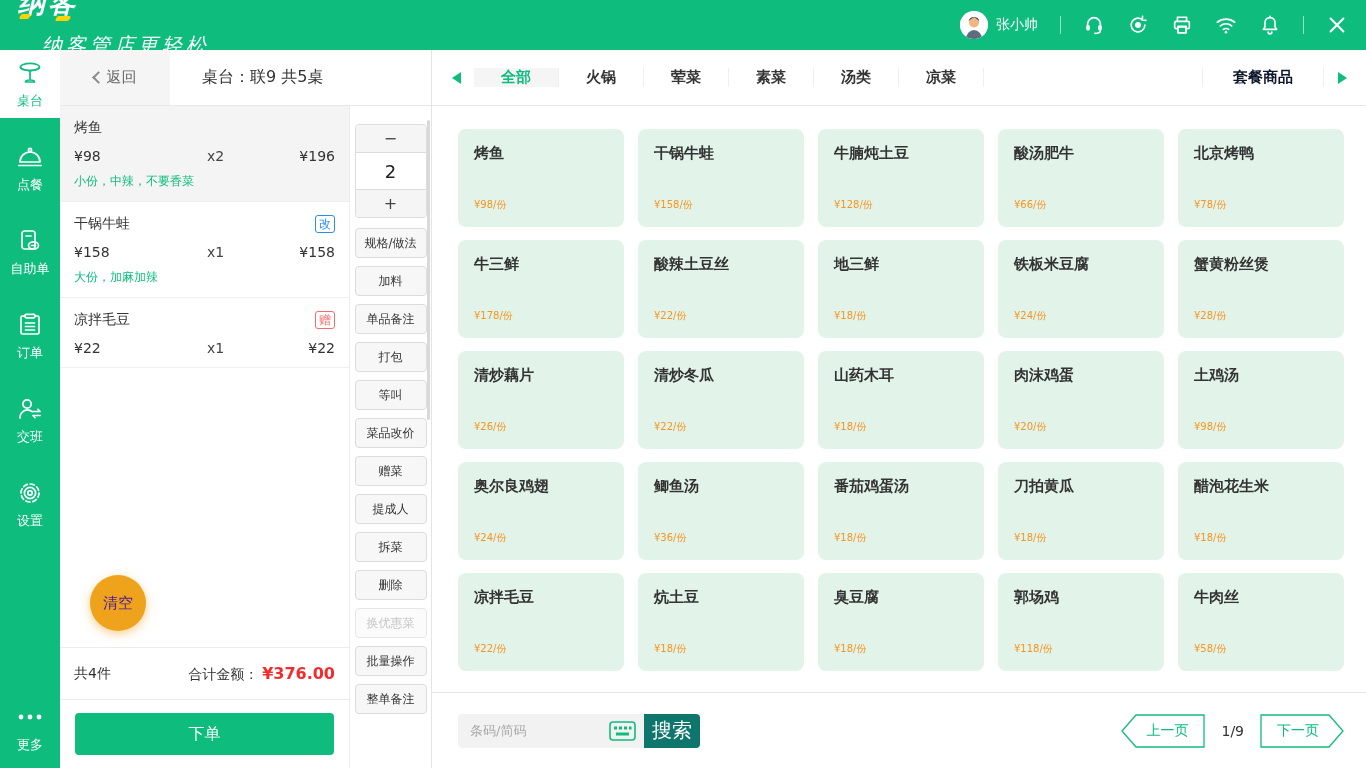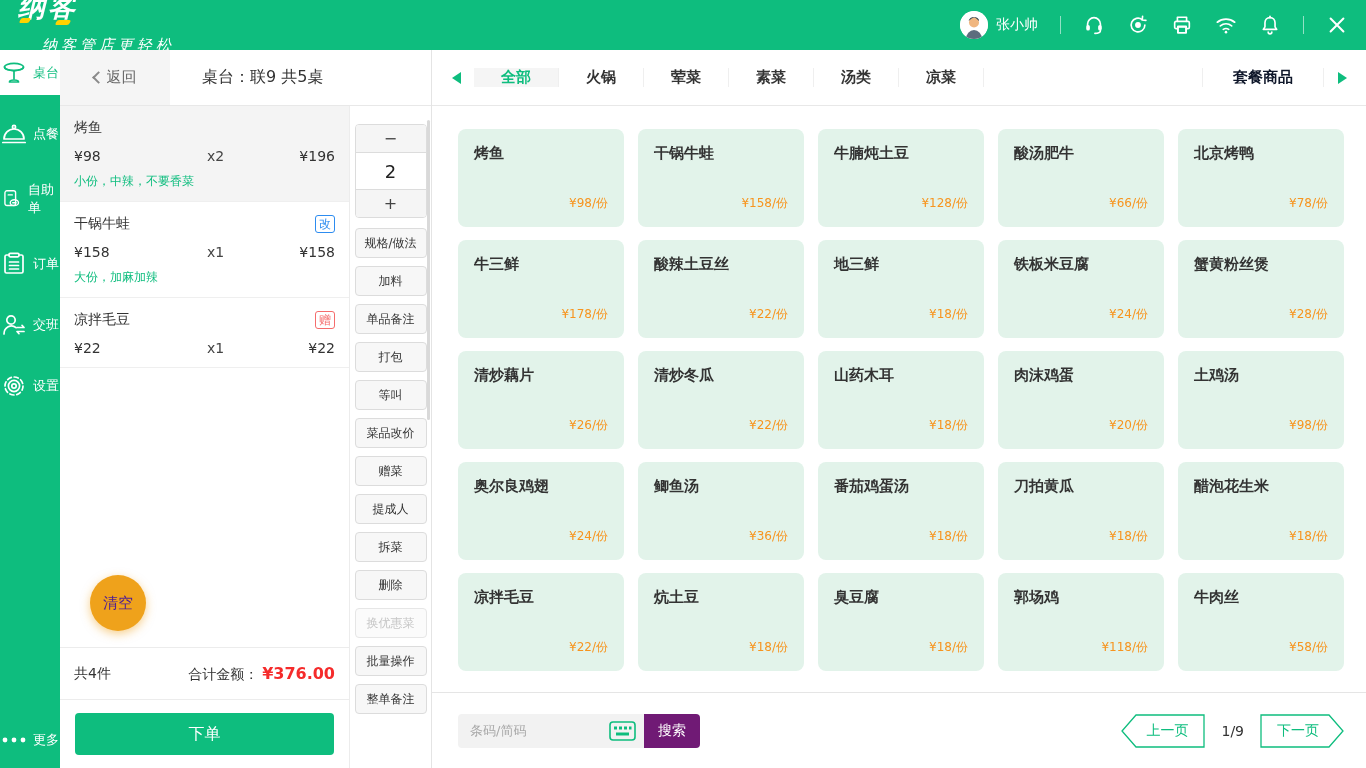--- a/index.html
+++ b/index.html
@@ -7,35 +7,35 @@
   .app { width:1366px; height:768px; display:flex; flex-direction:column; }
 
   
   .topbar { height:50px; background:#0ebd7e; display:flex; align-items:center; padding:0 18px; color:#fff; flex:0 0 auto; }
   .logo-group { display:flex; align-items:flex-start;flex-direction:column; }
   .logo { font-size:27px; font-weight:bold; font-style:italic; letter-spacing:3px; position:relative; line-height:46px; }
   .logo .accent1,.logo .accent2 { position:absolute; background:#ffd200; height:5px; border-radius:2px; transform:skewX(-25deg); }
   .logo .accent1 { width:10px; left:2px; bottom:7px; }
   .logo .accent2 { width:14px; left:38px; bottom:5px; }
   .tagline-wrap { margin-left:24px; margin-top:6px; display:flex; flex-direction:column; }
-  .tagline { font-size:15px; font-style:italic; letter-spacing:4px; }
+  .tagline { font-size:20px; font-style:italic; letter-spacing:4px; }
   .topbar-right { margin-left:auto; display:flex; align-items:center; gap:22px; }
   .user { display:flex; align-items:center; gap:8px; cursor:pointer; }
   .avatar { width:28px; height:28px; border-radius:50%; background:#fff; overflow:hidden; display:flex; align-items:center; justify-content:center; }
   .username { font-size:14px; }
   .vdiv { width:1px; height:18px; background:rgba(255,255,255,.55); }
   .tb-icon { width:22px; height:22px; cursor:pointer; display:flex; align-items:center; justify-content:center; }
   .tb-icon svg { width:22px; height:22px; stroke:#fff; fill:none; stroke-width:1.8; stroke-linecap:round; stroke-linejoin:round; }
 
   
   .body { flex:1; display:flex; min-height:0; }
 
   
   .sidebar { width:60px; background:#0ebd7e; display:flex; flex-direction:column; flex:0 0 auto; }
-  .side-item { width:60px; padding:9px 0 8px; display:flex; flex-direction:row; align-items:center; gap:5px; color:#fff; font-size:13px; cursor:pointer; }
+  .side-item { width:60px; padding:9px 0 8px; display:flex; flex-direction:column; align-items:center; gap:5px; color:#fff; font-size:13px; cursor:pointer; }
   .side-item + .side-item { margin-top:16px; }
   .side-item.active { background:#fff; color:#0ebd7e; margin-top:0; }
   .side-item svg { width:28px; height:28px; stroke:currentColor; fill:none; stroke-width:1.7; stroke-linecap:round; stroke-linejoin:round; }
   .side-item.more { margin-top:auto; margin-bottom:6px; }
 
   
   .left { width:372px; border-right:1px solid #e4e4e4; display:flex; flex-direction:column; flex:0 0 auto; }
   .left-header { height:56px; border-bottom:1px solid #e8e8e8; display:flex; align-items:center; flex:0 0 auto; }
   .back-btn { width:110px; height:100%; background:#f5f5f5; border:none; display:flex; align-items:center; justify-content:center; gap:4px; color:#666; font-size:15px; cursor:pointer; }
   .chev-left { width:9px; height:9px; border-left:2px solid #8a8a8a; border-bottom:2px solid #8a8a8a; transform:rotate(45deg); }
@@ -79,30 +79,30 @@
   .tri-right { width:0; height:0; border:6px solid transparent; border-left:9px solid #0ebd7e; }
   .tab { width:85px; display:flex; align-items:center; justify-content:center; font-size:15px; font-weight:600; color:#333; border-right:1px solid #efefef; cursor:pointer; }
   .tab:first-of-type { border-left:1px solid #efefef; }
   .tab.active { background:#f5f5f5; color:#0ebd7e; }
   .tab-spacer { flex:1; }
   .tab.combo { width:122px; color:#0f172a; border-left:1px solid #efefef; }
 
   .menu-grid { padding:23px 22px 0 26px; display:grid; grid-template-columns:repeat(5,1fr); gap:13px 14px; }
   .menu-card { height:98px; background:#e2f3ea; border-radius:8px; padding:15px 16px 15px; display:flex; flex-direction:column; justify-content:space-between; cursor:pointer; }
   .menu-card .mc-name { font-size:15px; font-weight:600; color:#333; }
-  .menu-card .mc-price { font-size:12px; color:#f7941e;text-align:right; }
+  .menu-card .mc-price { font-size:10px; color:#f7941e; }
 
   .main-spacer { flex:1; }
   .bottombar { height:76px; border-top:1px solid #e5e5e5; display:flex; align-items:center; padding:0 22px 0 26px; flex:0 0 auto; }
   .search-group { display:flex; align-items:center; position:relative; }
   .search-input { width:186px; height:34px; background:#f2f2f2; border:none; border-radius:4px 0 0 4px; padding:0 42px 0 12px; font-size:13px; color:#333; outline:none; font-family:inherit; }
   .search-input::placeholder { color:#a8a8a8; }
   .kbd-icon { position:absolute; right:64px; width:27px; height:20px; cursor:pointer; display:flex; }
   .kbd-icon svg { width:27px; height:20px; }
-  .search-btn { width:56px; height:34px; border:none; border-radius:0 4px 4px 0; background:#701a75; color:#fff; font-size:14px; cursor:pointer; font-family:inherit; }
+  .search-btn { width:56px; height:34px; border:none; border-radius:0 4px 4px 0; background:#0f766e; color:#fff; font-size:20px; cursor:pointer; font-family:inherit; }
   .pager { margin-left:auto; display:flex; align-items:center; }
   .page-btn { position:relative; width:84px; height:34px; cursor:pointer; }
   .page-btn svg { position:absolute; inset:0; }
   .page-btn .pb-label { position:absolute; inset:0; display:flex; align-items:center; justify-content:center; color:#0ebd7e; font-size:14px; }
   .page-btn.prev .pb-label { padding-left:8px; }
   .page-btn.next .pb-label { padding-right:8px; }
   .page-num { margin:0 16px; font-size:14px; color:#333; }
 </style>
 </head>
 <body>

